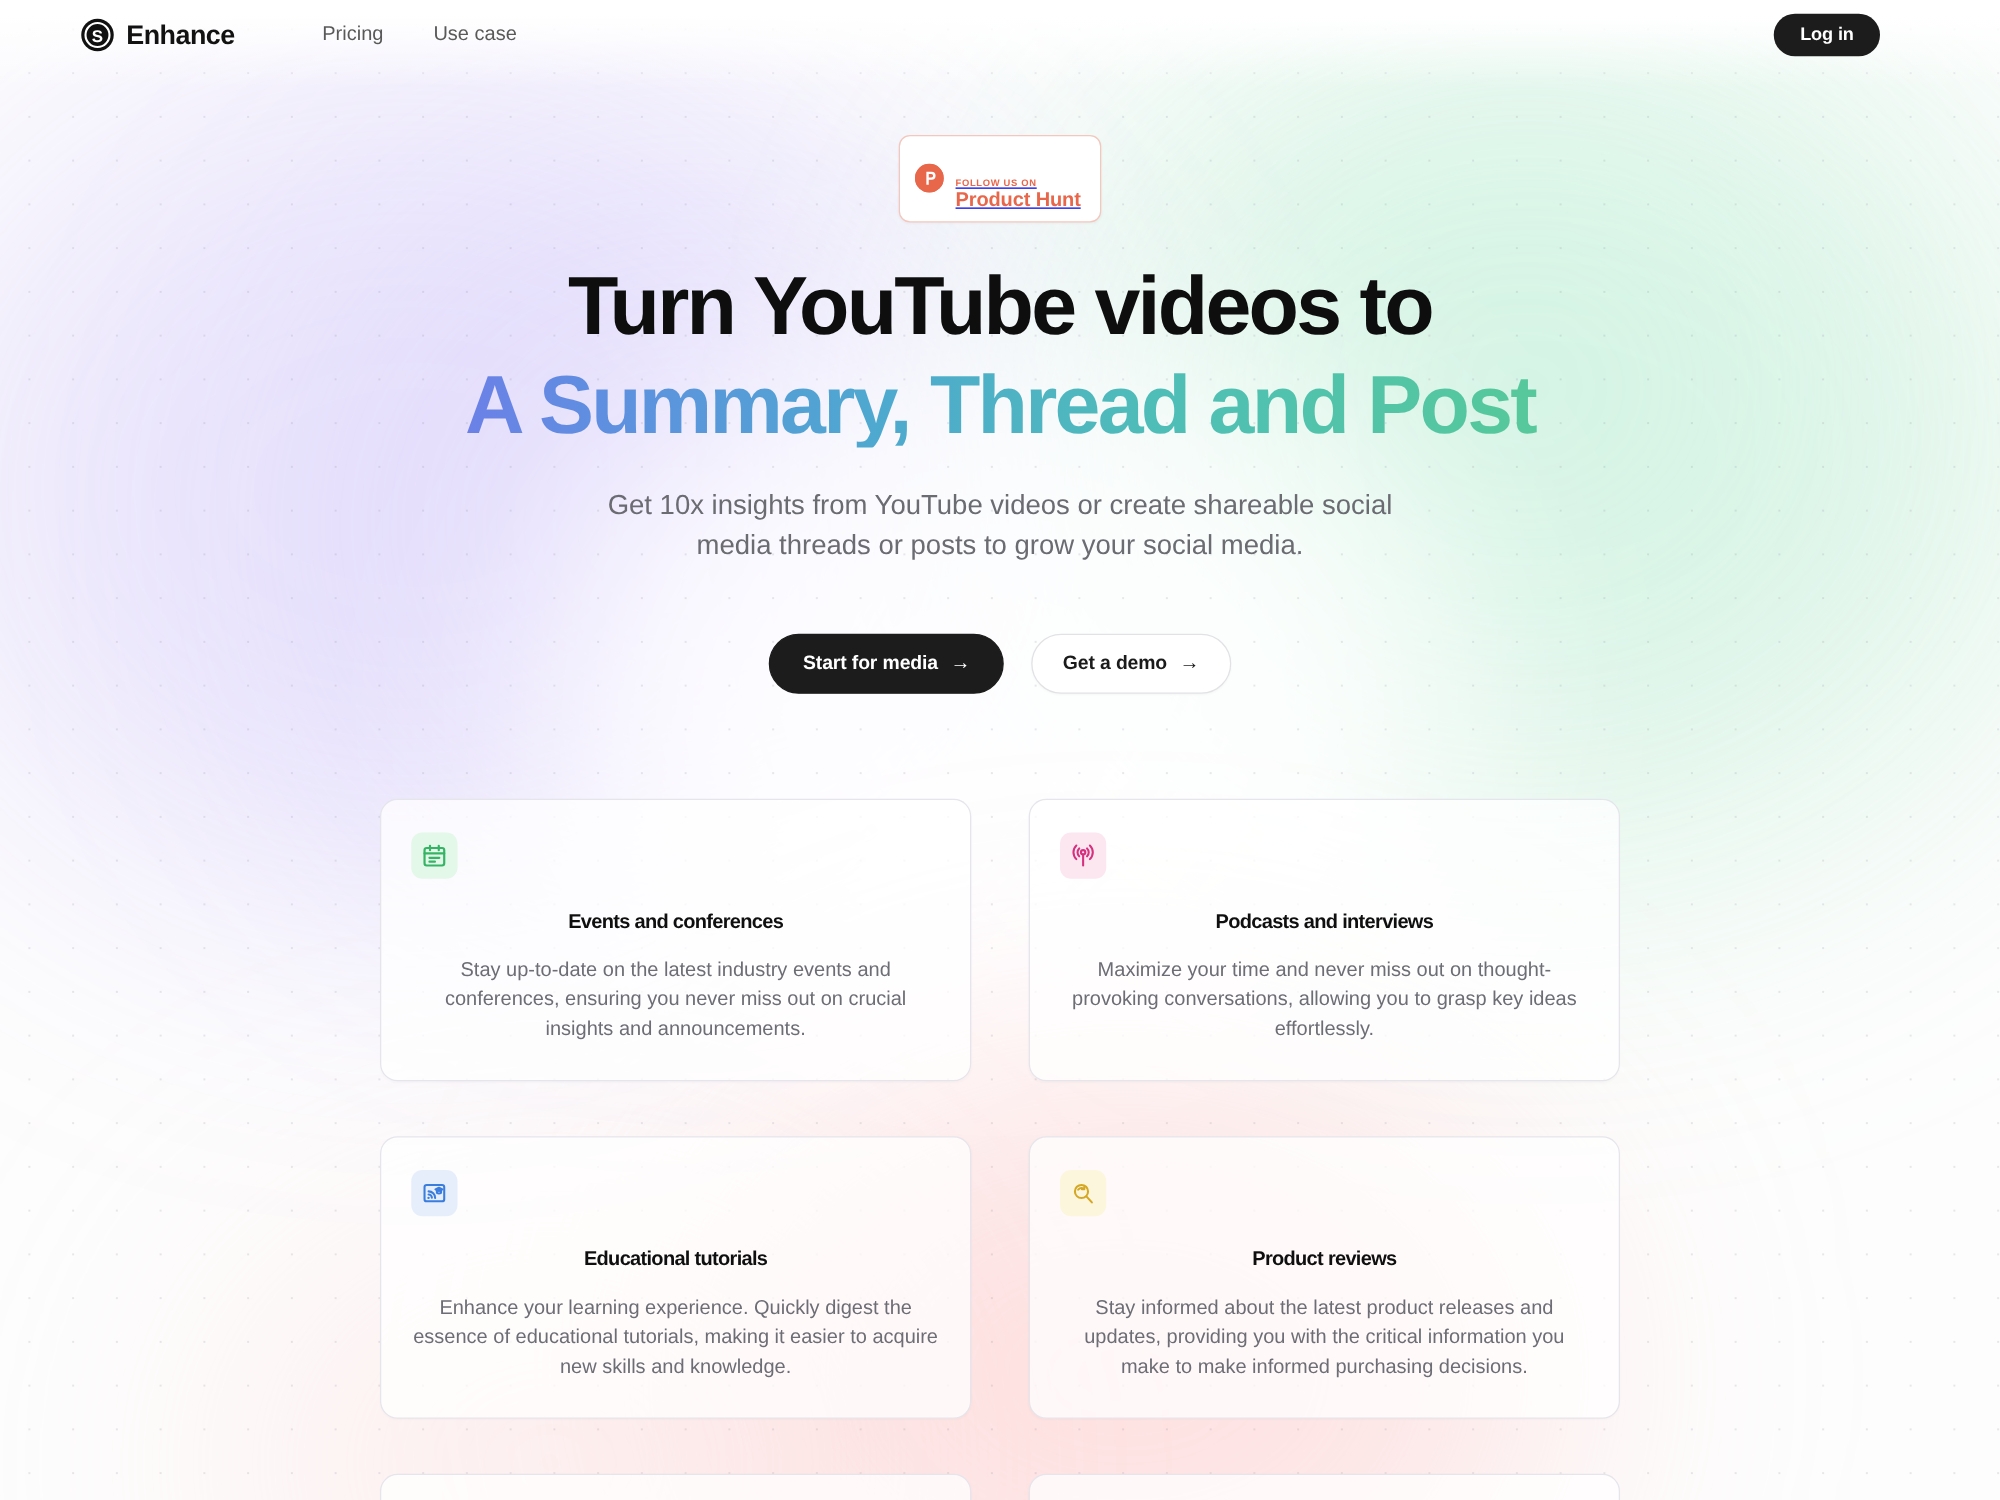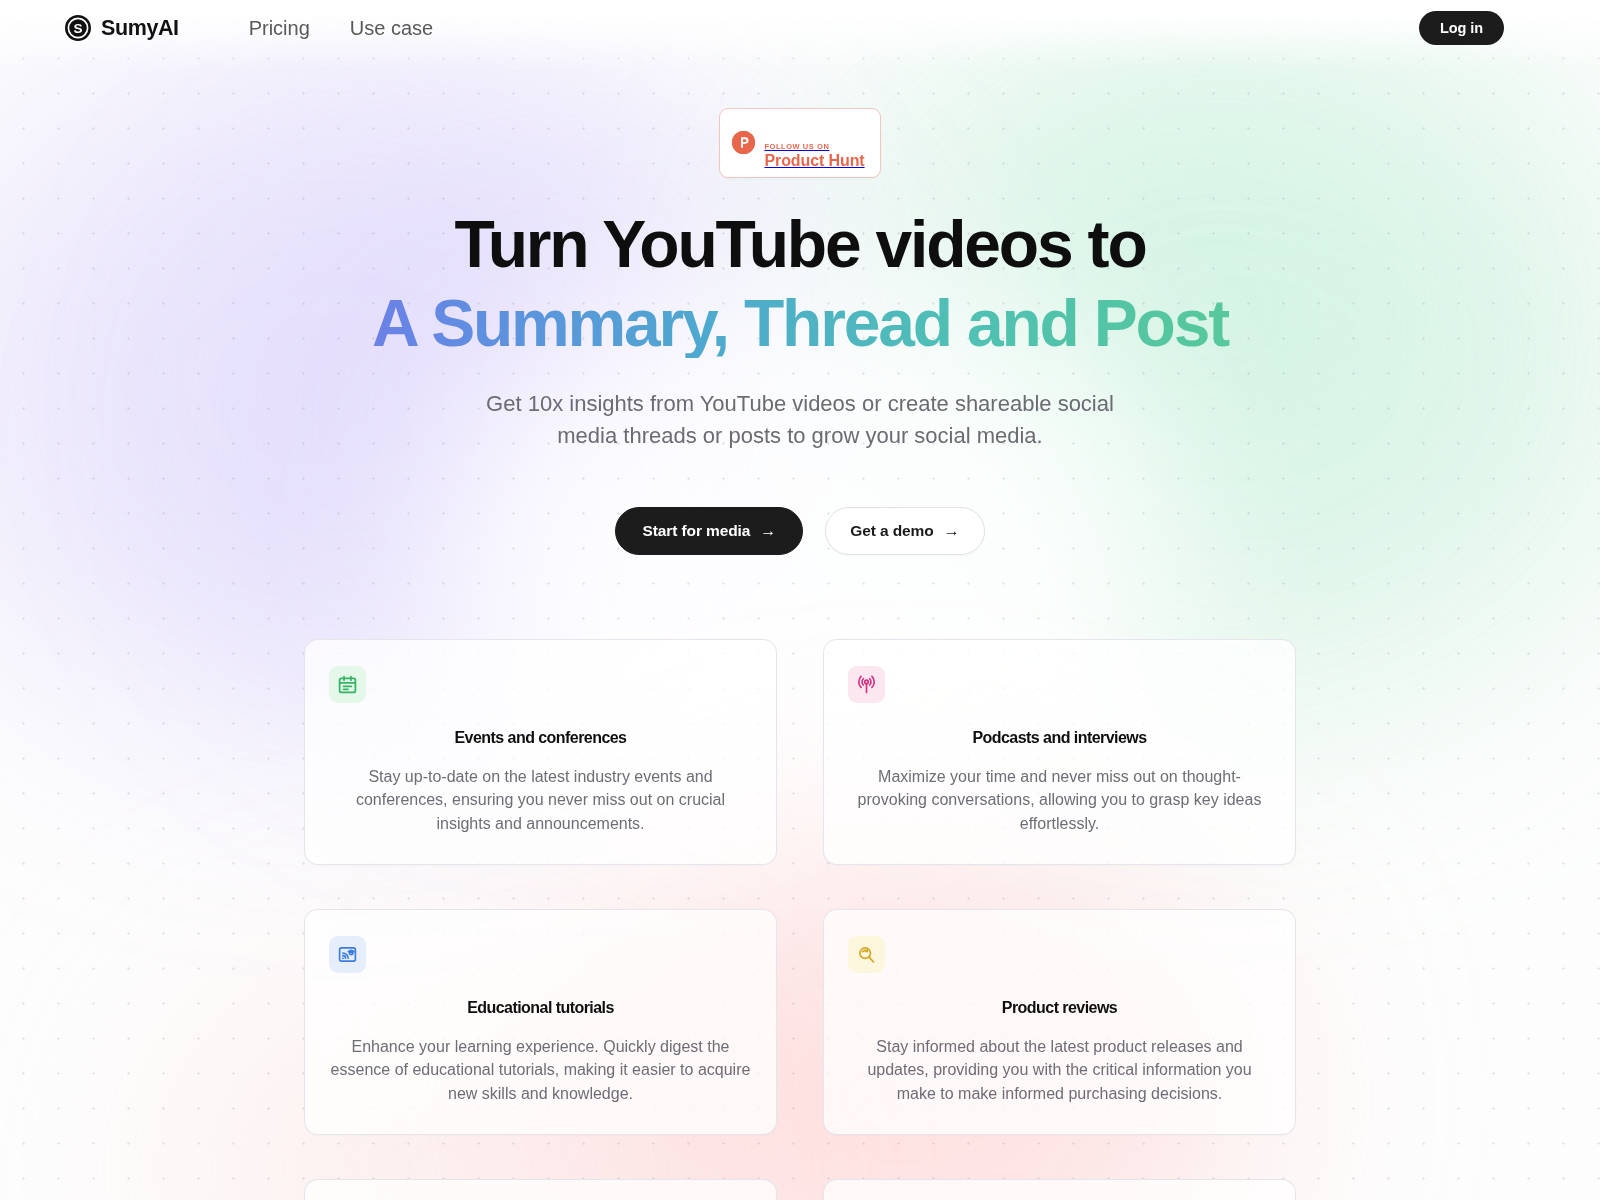--- a/index.html
+++ b/index.html
@@ -105,21 +105,21 @@
     letter-spacing: -0.4px;
     color: #121212;
   }
   .nav {
     display: flex;
     align-items: center;
     gap: 40px;
     margin-left: 70px;
   }
   .nav-link {
-    font-size: 20px;
+    font-size: 16px;
     color: #595959;
     text-decoration: none;
     cursor: pointer;
   }
   .header-spacer { flex: 1; }
   .login-btn {
     background: #1c1c1c;
     color: #ffffff;
     border: none;
     border-radius: 999px;
@@ -300,21 +300,21 @@
 
 <header class="header">
   <div class="brand">
     <span class="brand-mark">
       <svg class="brand-mark" viewBox="0 0 28 28" aria-hidden="true">
         <circle cx="14" cy="14" r="13" fill="#111111"></circle>
         <circle cx="14" cy="14" r="9.6" fill="none" stroke="#ffffff" stroke-width="1.7"></circle>
         <text x="14" y="19.3" text-anchor="middle" font-family="Liberation Sans, sans-serif" font-size="13.5" font-weight="700" fill="#ffffff">S</text>
       </svg>
     </span>
-    <span class="brand-name">SumyAI</span>
+    <span class="brand-name">Enhance</span>
   </div>
 
   <nav class="nav">
     <a class="nav-link" href="#">Pricing</a>
     <a class="nav-link" href="#">Use case</a>
   </nav>
 
   <div class="header-spacer"></div>
 
   <button class="login-btn">Log in</button>

